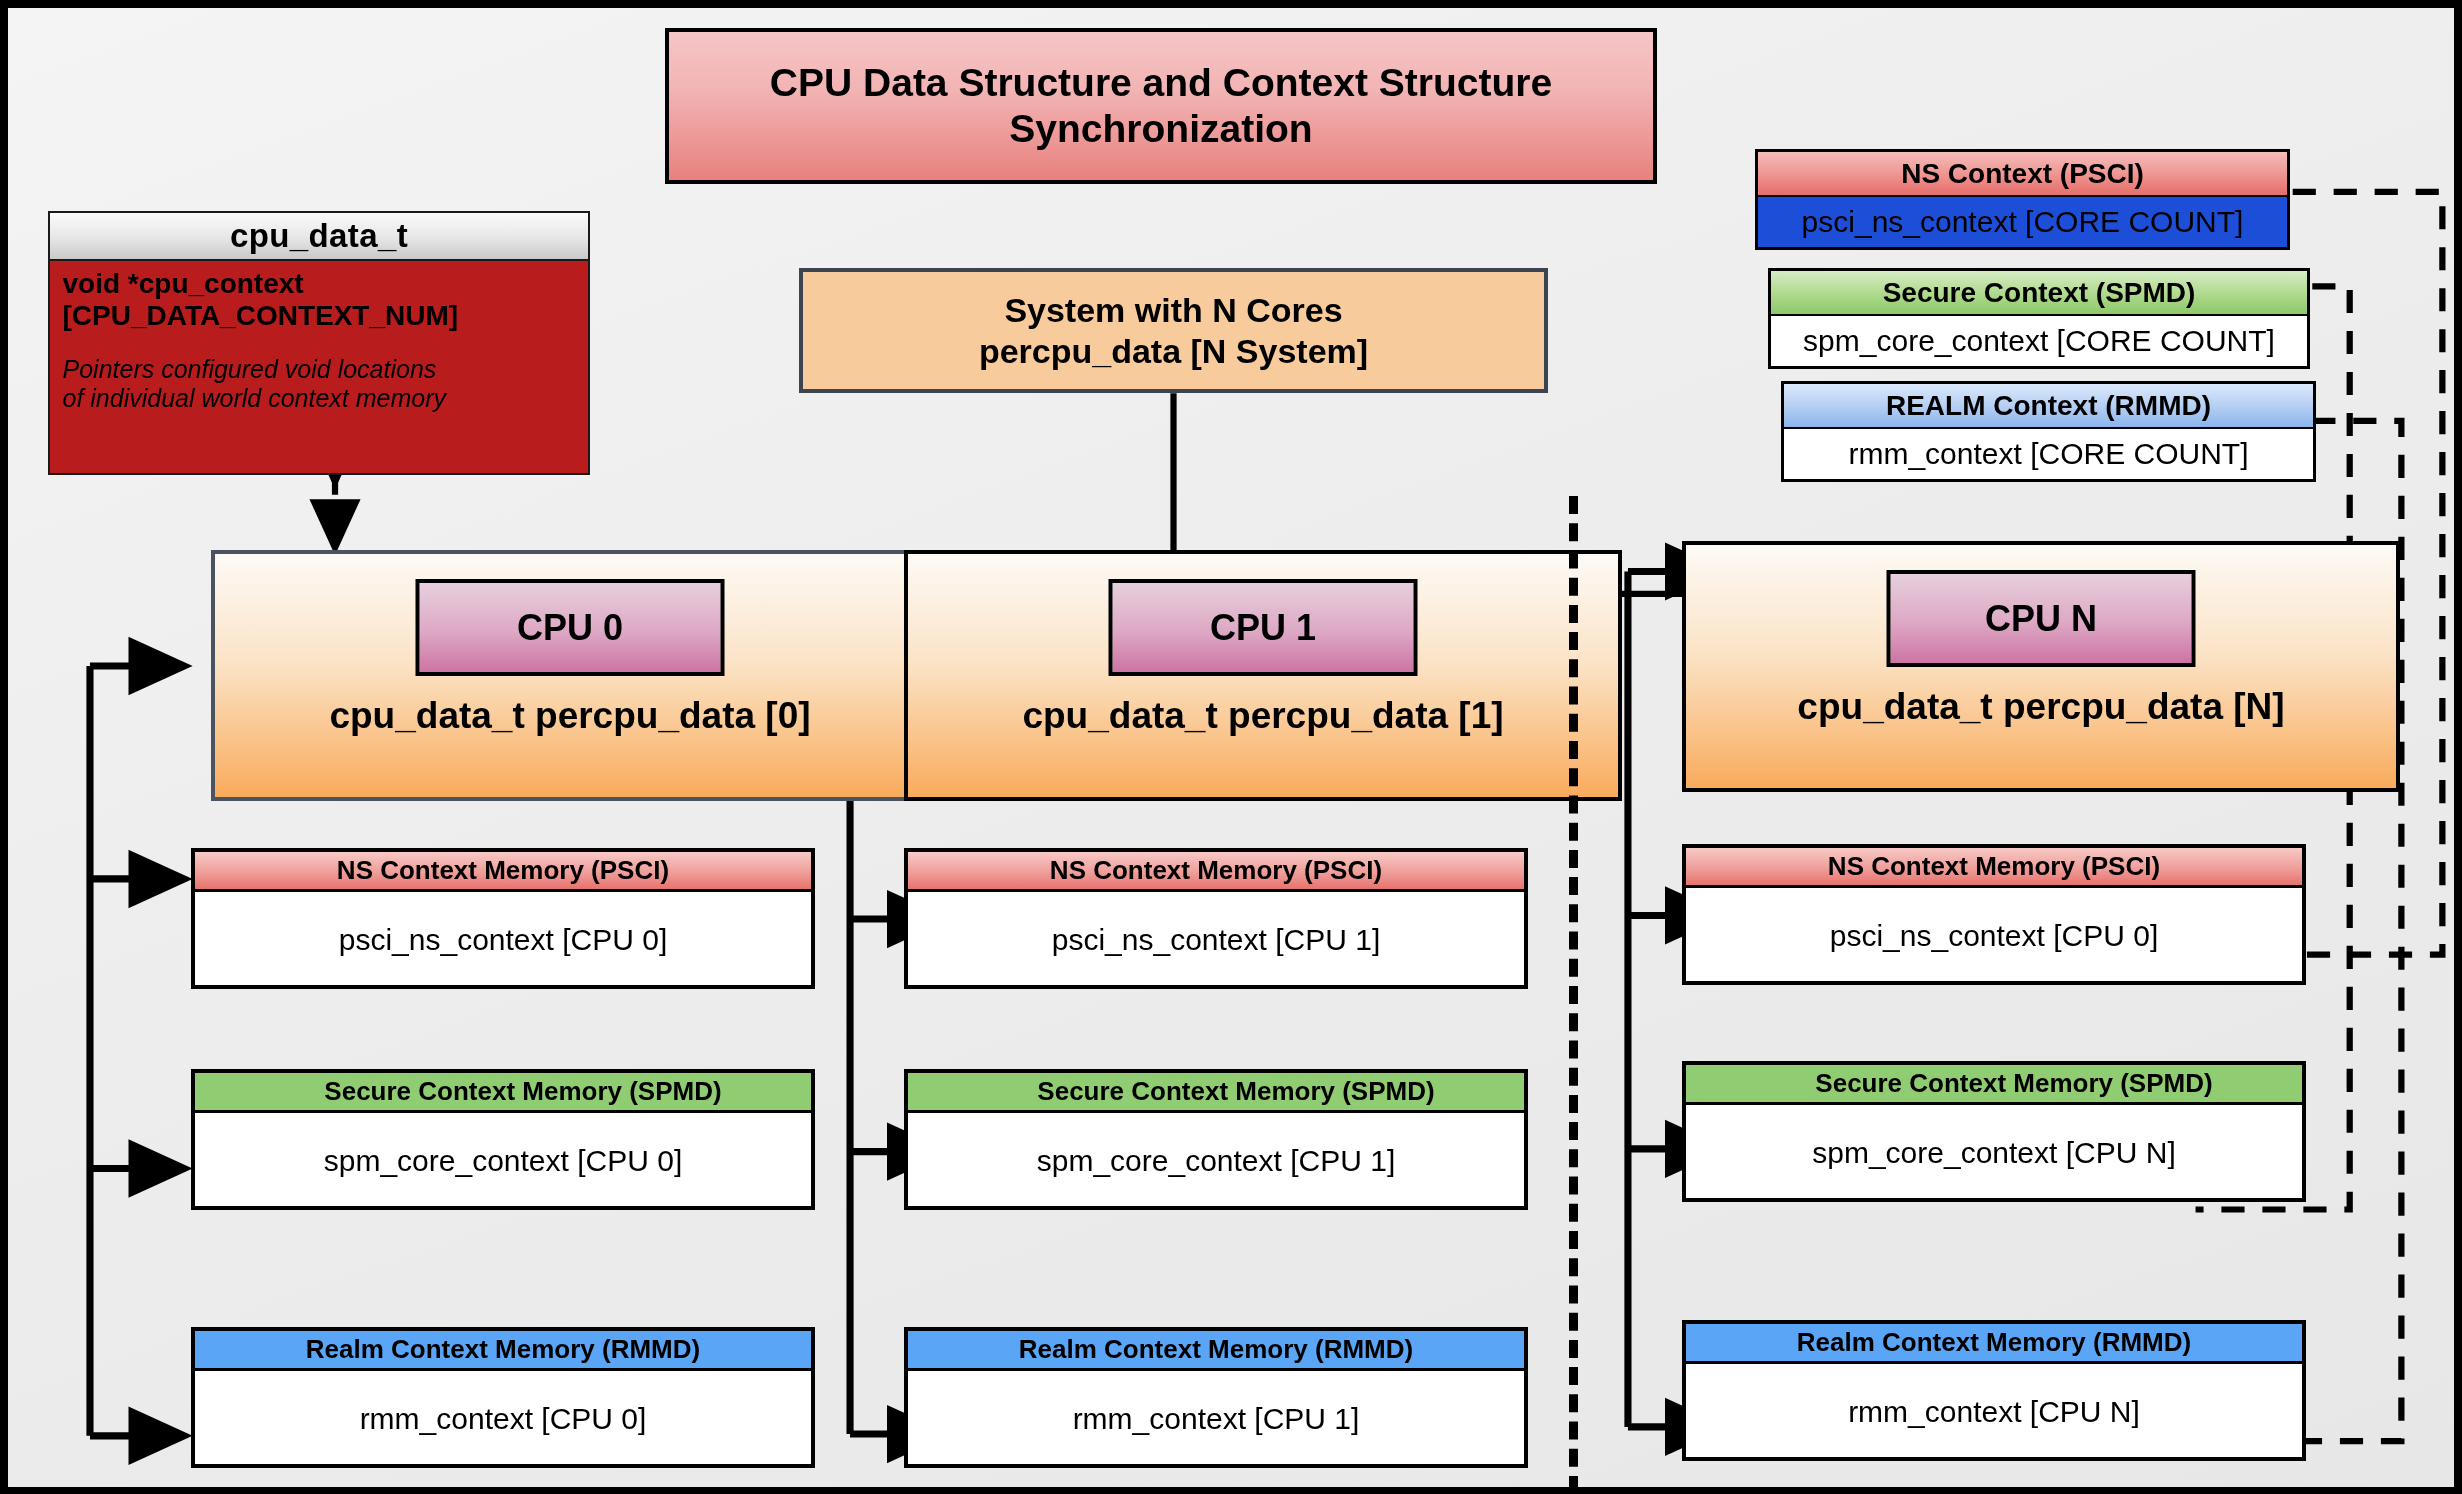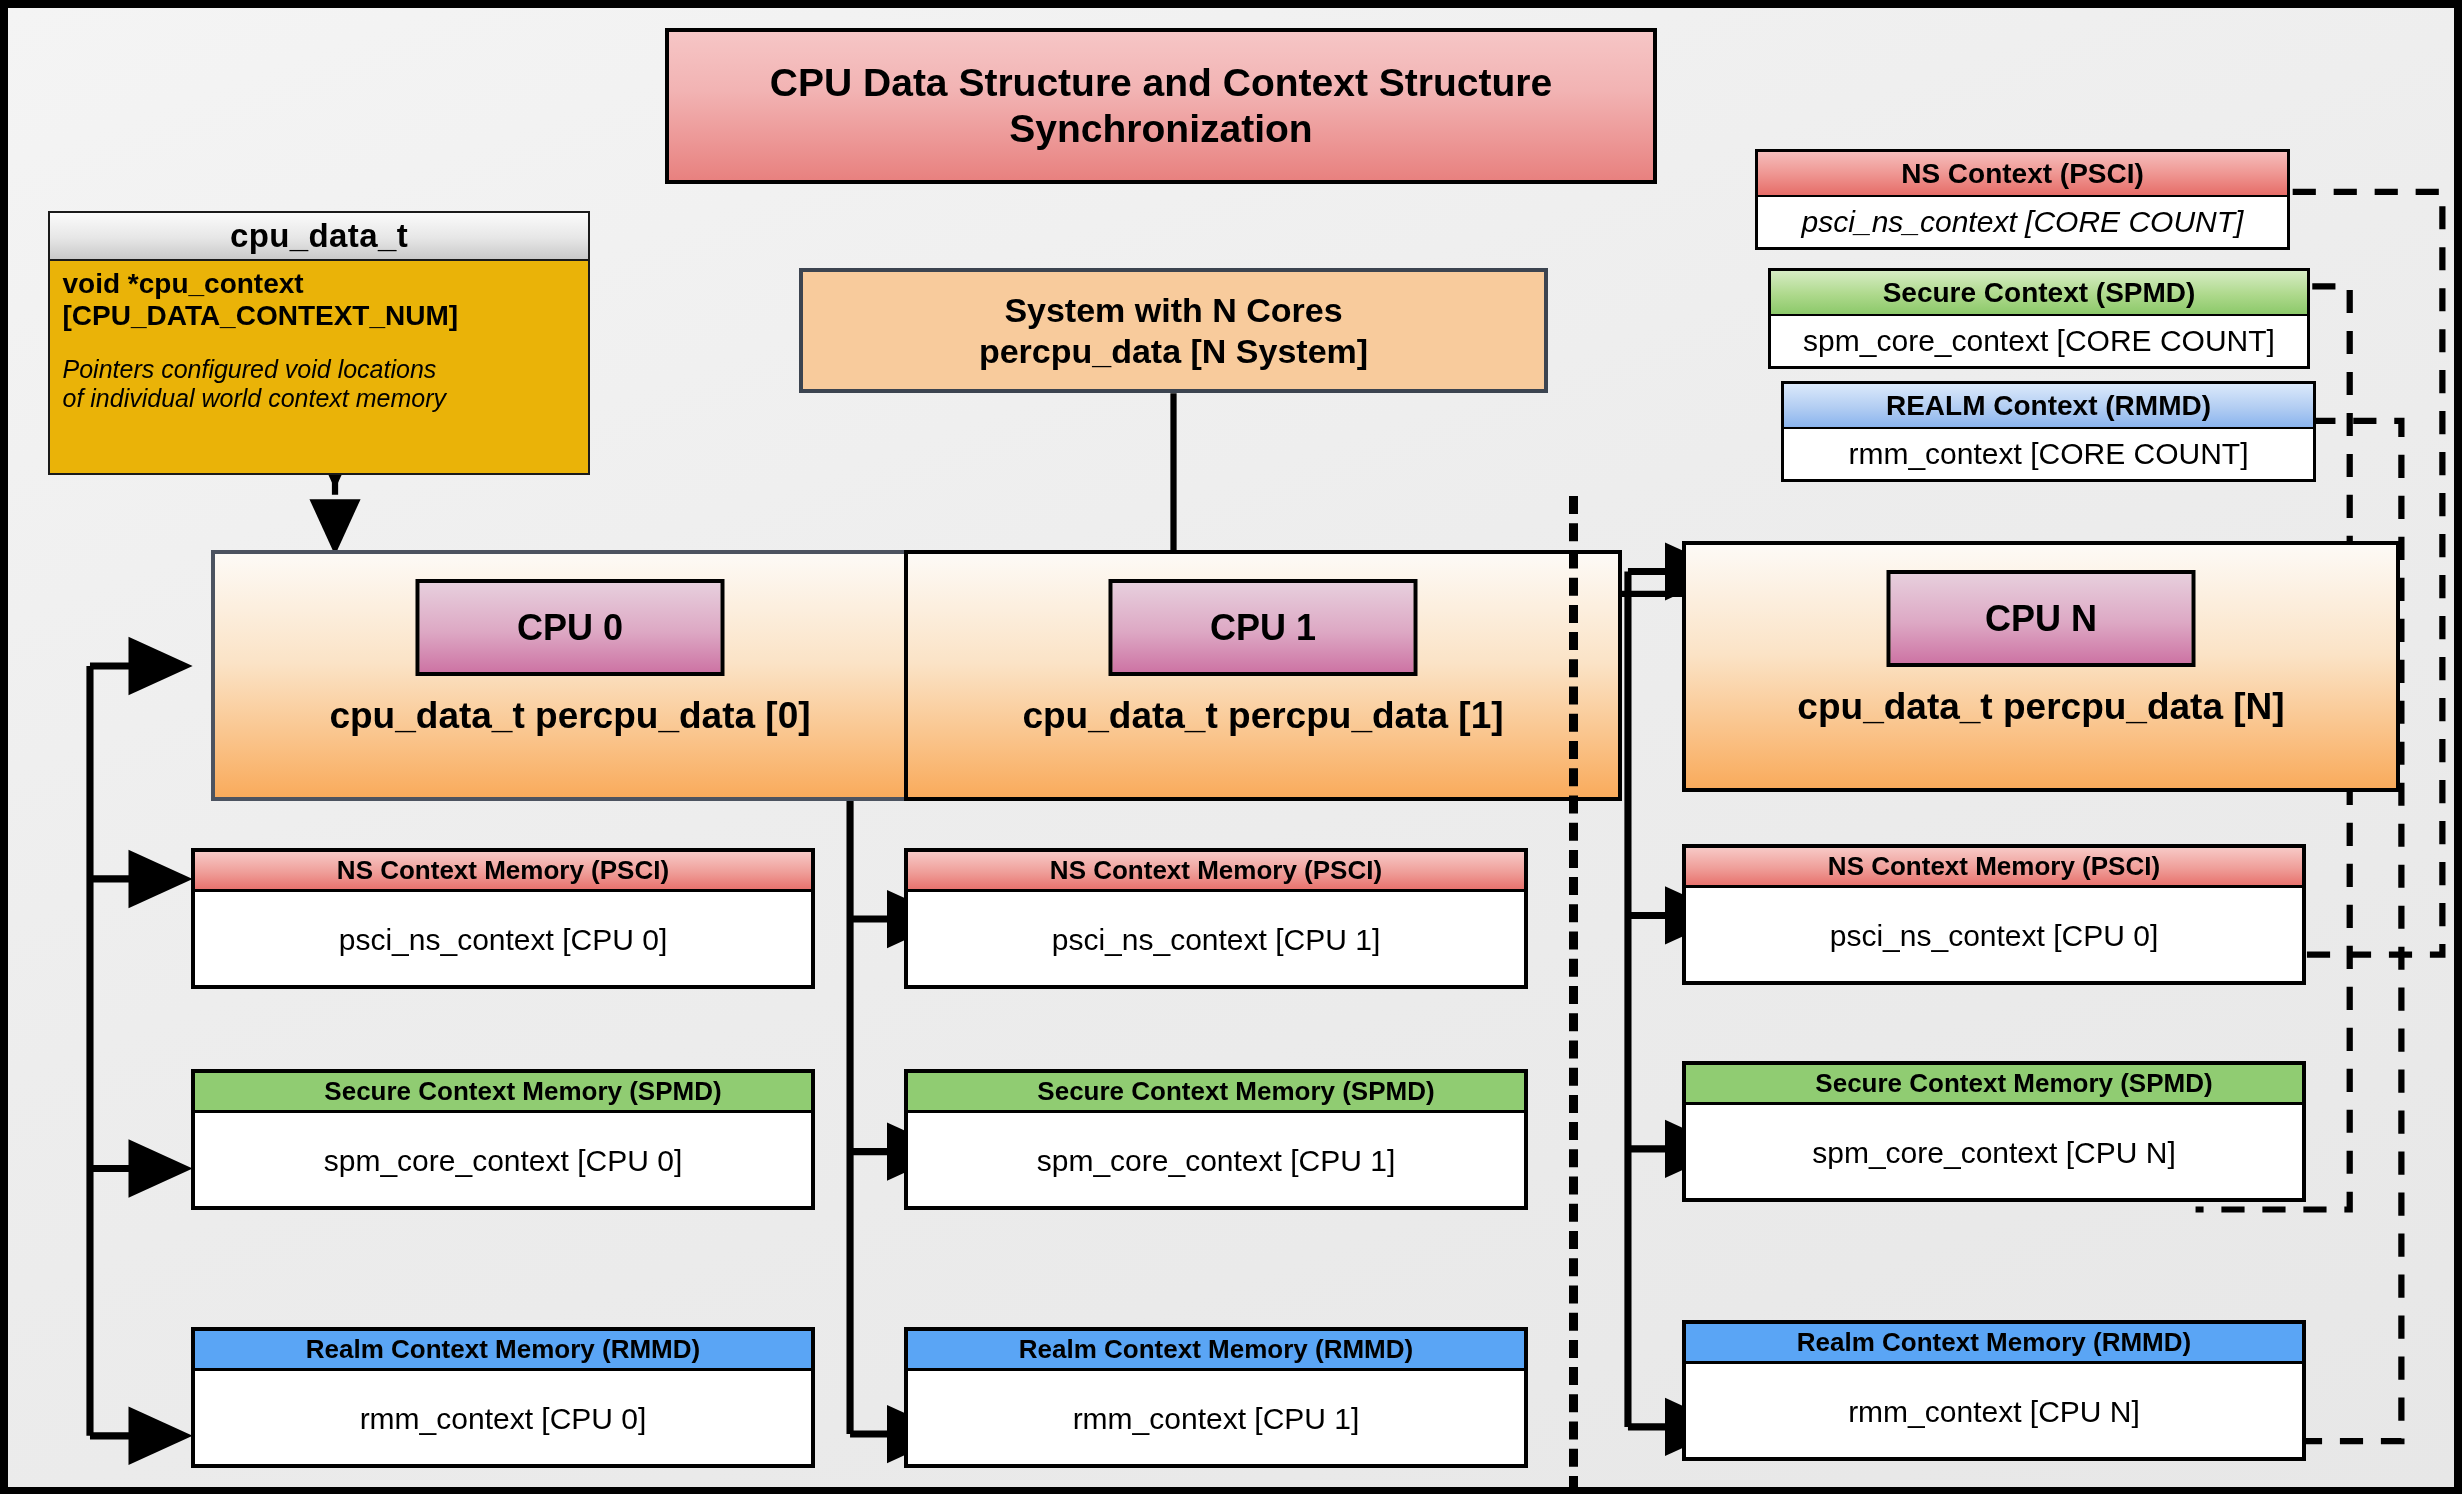--- a/index.html
+++ b/index.html
@@ -29,21 +29,21 @@
     border:4.5px solid #000;
     background:linear-gradient(to bottom,#f6c6c6 0%,#f2b3b3 40%,#e8817f 100%);
     display:flex;align-items:center;justify-content:center;text-align:center;
     font-weight:bold;font-size:39px;line-height:1.18;color:#000;
     padding:0 16px;
   }
 
   
   #cpu-data-t{
     left:40px; top:203px; width:542px; height:264px;
-    border:2.7px solid #1a1a1a; background:#eab308;
+    border:2.7px solid #1a1a1a; background:#b91c1c;
   }
   #cpu-data-t .hdr{
     height:46px;border-bottom:2.7px solid #1a1a1a;
     background:linear-gradient(to bottom,#fbfbfb 0%,#e6e6e6 55%,#c9c9c9 100%);
     display:flex;align-items:center;justify-content:center;
     font-weight:bold;font-size:33px;color:#000;letter-spacing:0.4px;
   }
   #cpu-data-t .body{padding:7.1px 12.5px 0 12.5px;}
   #cpu-data-t .fld{font-weight:bold;font-size:28px;line-height:1.14;color:#000;}
   #cpu-data-t .note{margin-top:23px;font-style:italic;font-size:25px;line-height:1.18;color:#000;}
@@ -96,21 +96,21 @@
   .legend{border:3.6px solid #000;}
   .legend .hdr{
     height:43px;border-bottom:2.7px solid #000;
     display:flex;align-items:center;justify-content:center;
     font-weight:bold;font-size:28px;color:#000;
   }
   .legend .val{
     height:50px;display:flex;align-items:center;justify-content:center;
     font-size:30px;color:#000;background:#ffffff;
   }
-  .legend .val.white{background:#ffffff;font-style:italic;}
+  .legend .val.white{background:#1d4ed8;}
   .lg-ns{background:linear-gradient(to bottom,#f5bdbb 0%,#ef9793 50%,#e66d68 100%);}
   .lg-spmd{background:linear-gradient(to bottom,#d6ecc4 0%,#aed98c 55%,#8cc96a 100%);}
   .lg-rmmd{background:linear-gradient(to bottom,#dbe9fb 0%,#b2cdf2 55%,#8ab4ee 100%);}
 
   
   #wires{position:absolute;left:0;top:0;width:2462px;height:1495px;pointer-events:none;}
 
   .vdivider{
     left:1561px; top:488px; width:0; height:998px;
     border-left:9.8px dashed #000;

